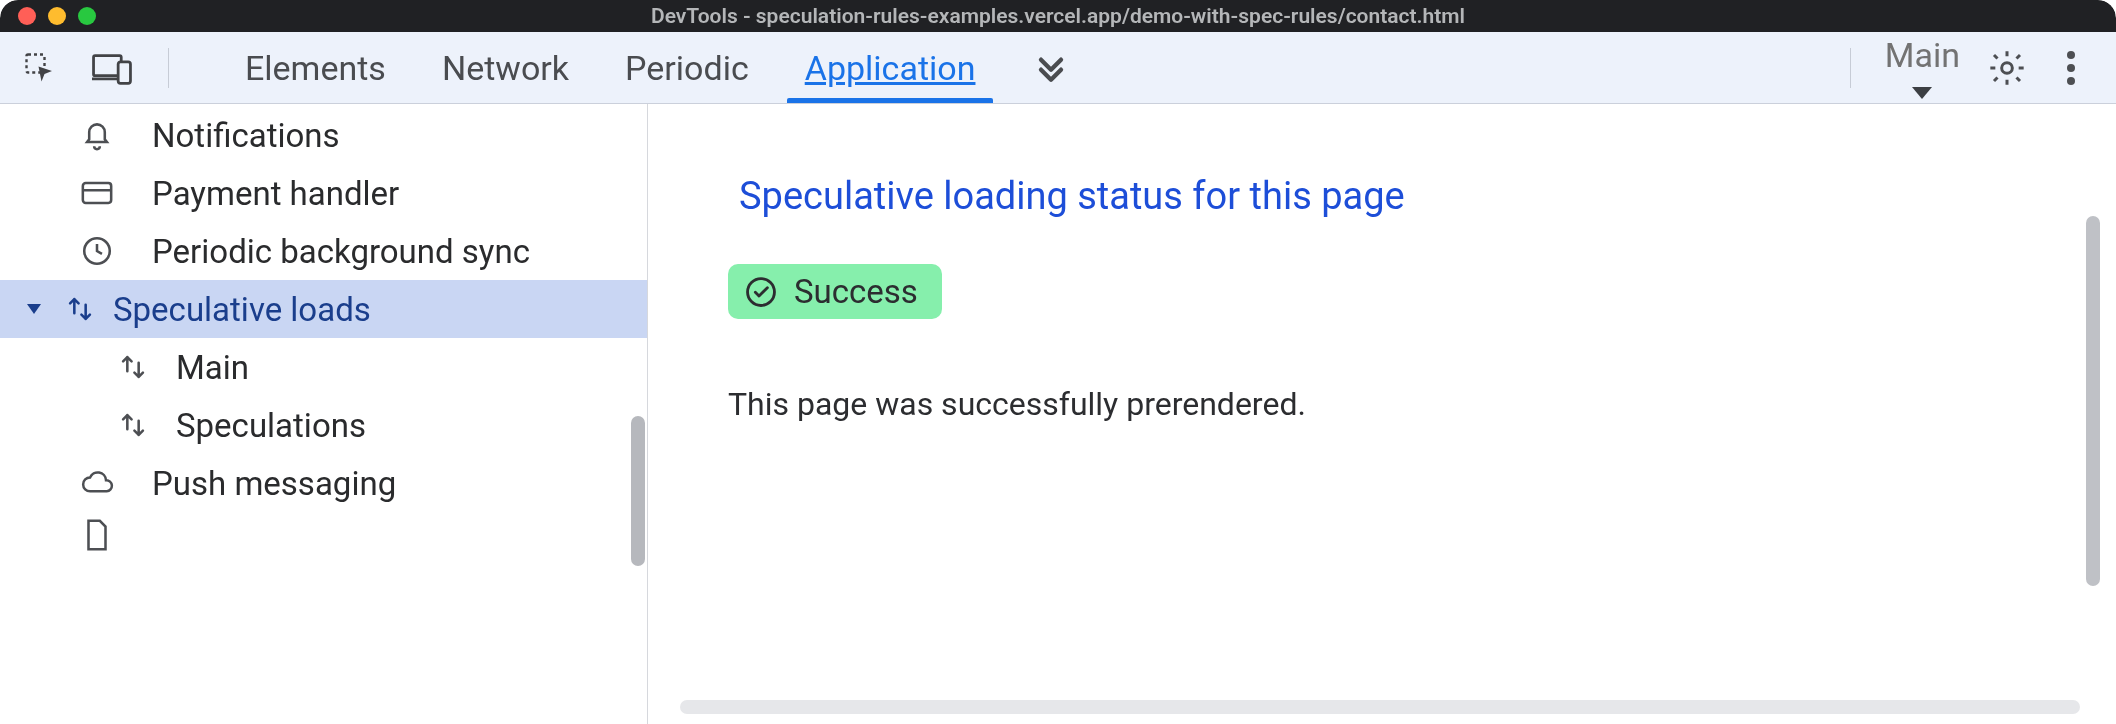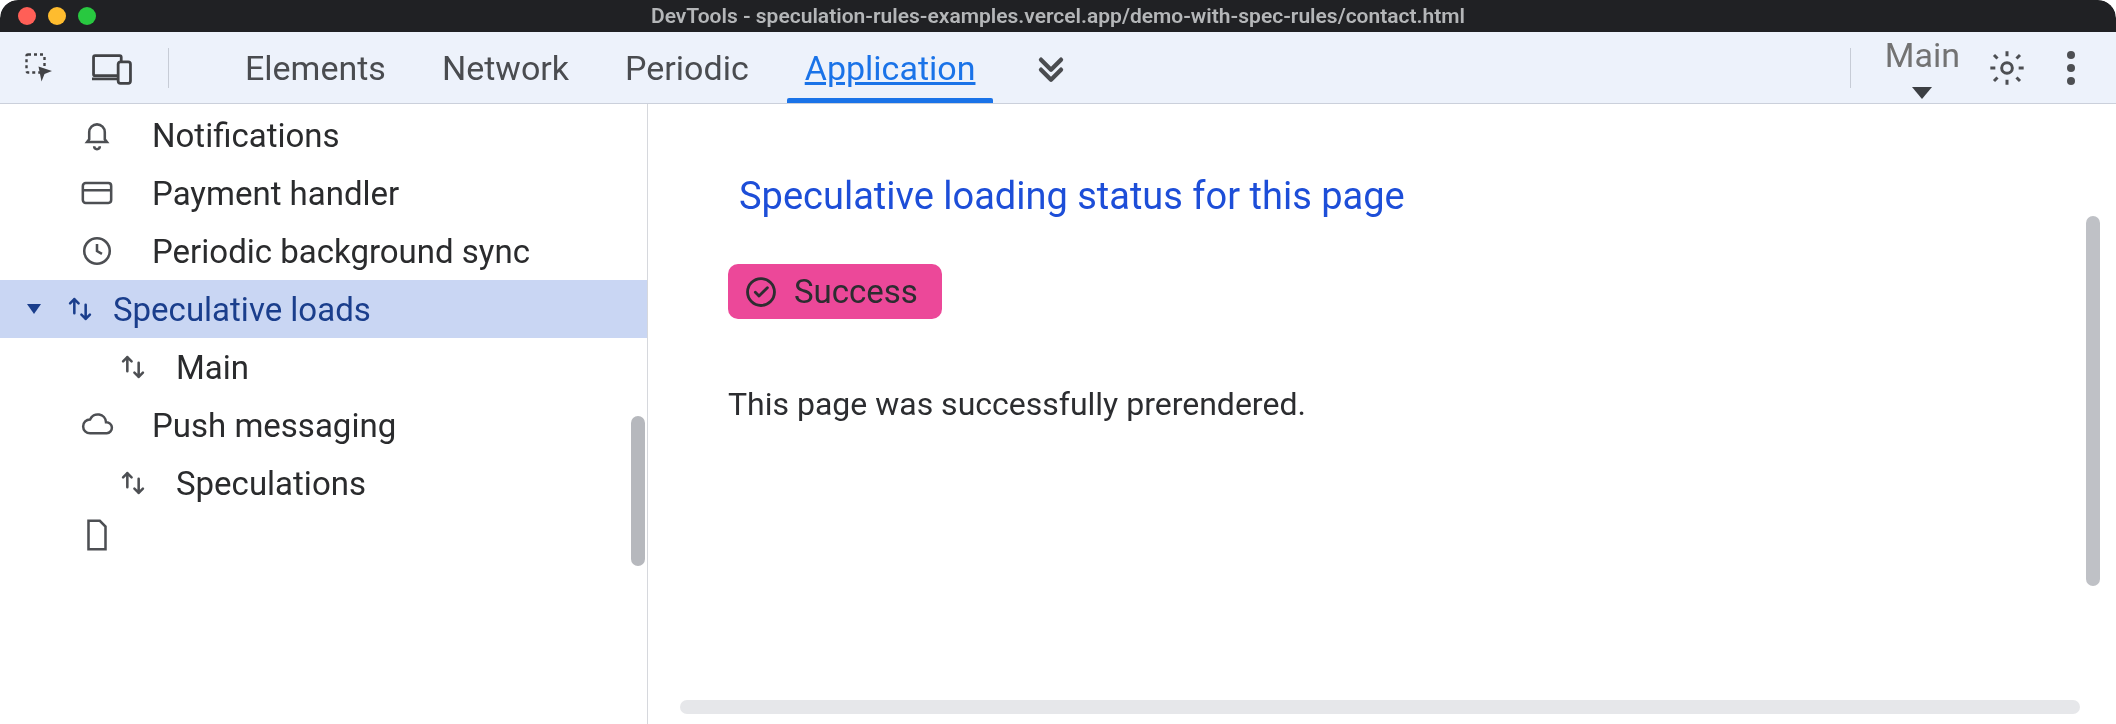--- a/index.html
+++ b/index.html
@@ -173,21 +173,21 @@
     font-size: 38px;
     font-weight: 400;
     color: #1d4ed8;
     margin-bottom: 46px;
     margin-left: 11px;
   }
   .badge {
     display: inline-flex;
     align-items: center;
     gap: 16px;
-    background: #ec4899;
+    background: #86efac;
     color: #2c2d30;
     font-size: 33px;
     padding: 8px 24px 8px 16px;
     border-radius: 10px;
     margin-bottom: 66px;
   }
   .badge svg { display:block; }
   .main-text {
     font-size: 32px;
     color: #2c2d30;
@@ -342,37 +342,37 @@
         <div class="side-item level-3">
           <span class="side-icon">
             <svg width="34" height="34" viewBox="0 0 24 24" fill="none" stroke="currentColor" stroke-width="1.8" stroke-linecap="round" stroke-linejoin="round">
               <path d="M8 15V5M5 8l3-3 3 3"></path>
               <path d="M16 9v10M13 16l3 3 3-3"></path>
             </svg>
           </span>
           <span>Main</span>
         </div>
 
-        <div class="side-item">
-          <span class="side-icon">
-            <svg width="36" height="28" viewBox="0 0 26 20" fill="none" stroke="currentColor" stroke-width="1.8">
-              <path d="M8 16a5 5 0 010-10 6 6 0 0111.5 2A4 4 0 0120 16H8z"></path>
-            </svg>
-          </span>
-          <span>Push messaging</span>
-        </div>
-
         <div class="side-item level-3">
           <span class="side-icon">
             <svg width="34" height="34" viewBox="0 0 24 24" fill="none" stroke="currentColor" stroke-width="1.8" stroke-linecap="round" stroke-linejoin="round">
               <path d="M8 15V5M5 8l3-3 3 3"></path>
               <path d="M16 9v10M13 16l3 3 3-3"></path>
             </svg>
           </span>
           <span>Speculations</span>
+        </div>
+
+        <div class="side-item">
+          <span class="side-icon">
+            <svg width="36" height="28" viewBox="0 0 26 20" fill="none" stroke="currentColor" stroke-width="1.8">
+              <path d="M8 16a5 5 0 010-10 6 6 0 0111.5 2A4 4 0 0120 16H8z"></path>
+            </svg>
+          </span>
+          <span>Push messaging</span>
         </div>
 
         <div class="side-item cut">
           <span class="side-icon">
             <svg width="30" height="34" viewBox="0 0 20 24" fill="none" stroke="currentColor" stroke-width="1.8">
               <path d="M4 2h8l4 4v16H4z"></path>
             </svg>
           </span>
         </div>
 

